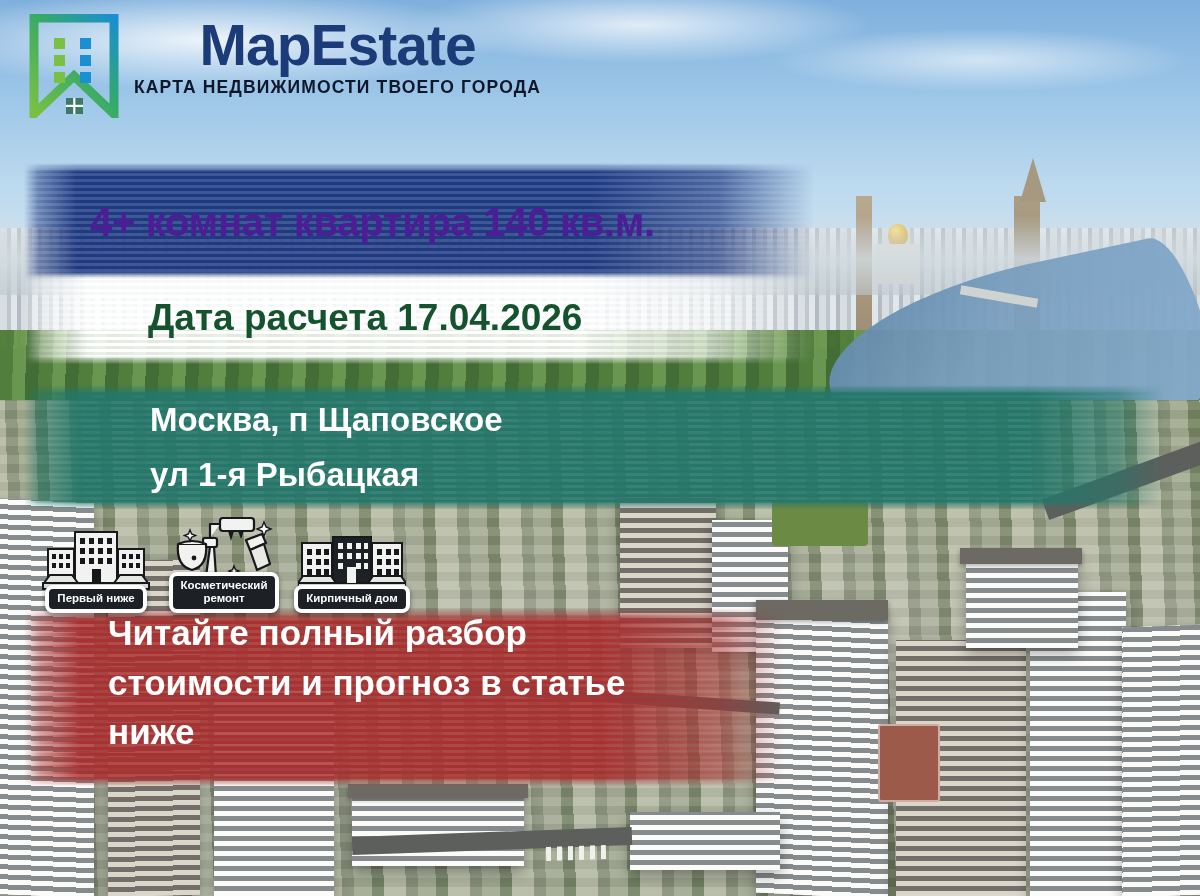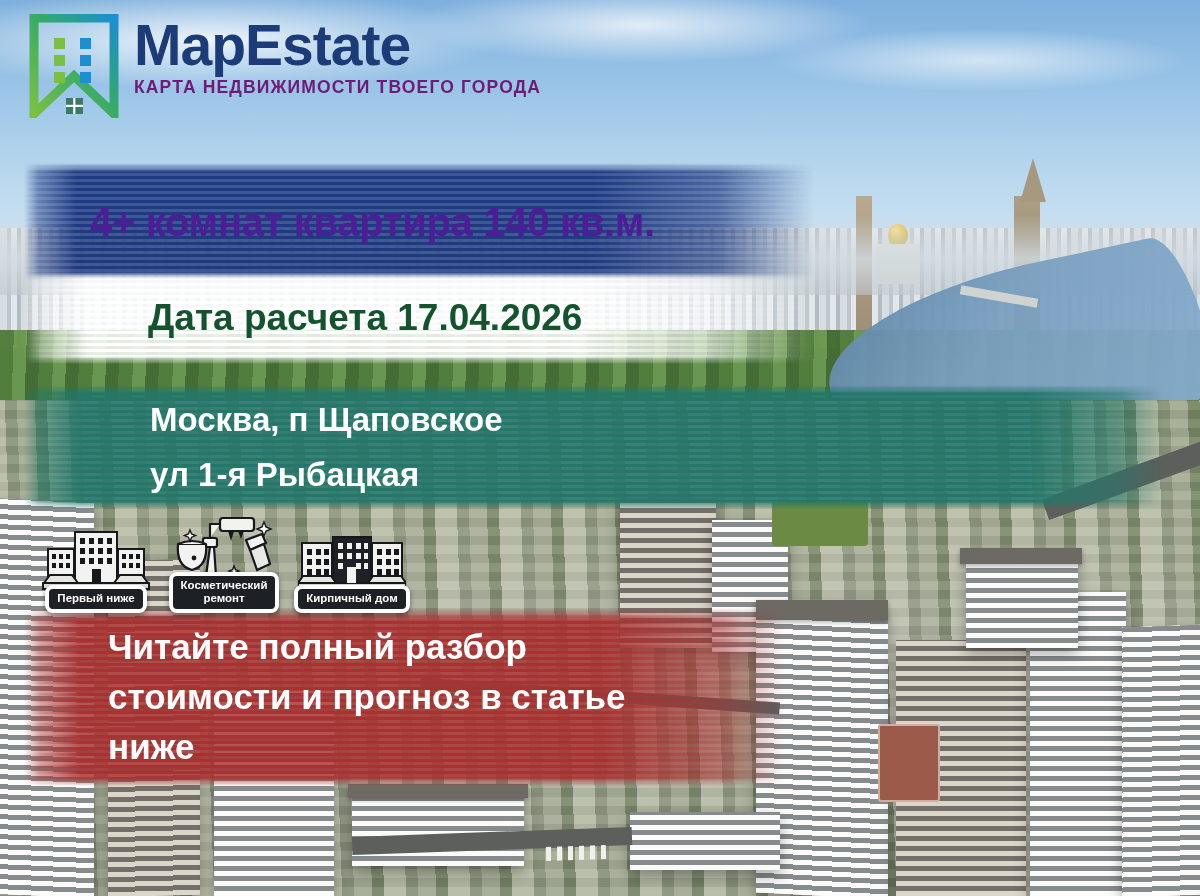--- a/index.html
+++ b/index.html
@@ -134,35 +134,36 @@
 
   
   .logo {
     position: absolute;
     left: 28px;
     top: 14px;
     display: flex;
     align-items: flex-start;
     gap: 14px;
     z-index: 20;
+    text-align: center;
   }
   .logo-mark { width: 92px; height: 104px; display: block; }
   .logo-text { padding-top: 4px; }
   .logo-name {
     font-size: 57px;
     line-height: 0.95;
     font-weight: 700;
     color: #1b3b79;
     letter-spacing: -1px;
     white-space: nowrap;
   }
   .logo-tag {
     font-size: 17.5px;
     font-weight: 700;
-    color: #701a75;
+    color: #0f172a;
     letter-spacing: 1.15px;
     margin-top: 5px;
     white-space: nowrap;
   }
 
   
   .banner {
     position: absolute;
     z-index: 15;
     display: flex;
@@ -266,21 +267,21 @@
     white-space: nowrap;
   }
   #banner-address .txt .line2 { margin-top: 22px; }
 
   
   #banner-cta {
     left: 24px;
     top: 608px;
     width: 760px;
     height: 178px;
-    justify-content: center;
+    justify-content: flex-start;
   }
   #banner-cta .paint {
     background: #a83232;
     -webkit-mask-image:
       repeating-linear-gradient(0deg, #000 0 3px, rgba(0,0,0,.84) 3px 6px),
       linear-gradient(90deg, rgba(0,0,0,0) 0px, rgba(0,0,0,.5) 16px, #000 56px, #000 76%, rgba(0,0,0,.6) 92%, rgba(0,0,0,0) 100%),
       linear-gradient(0deg, rgba(0,0,0,0) 0px, #000 9px, #000 93%, rgba(0,0,0,0) 100%);
     -webkit-mask-composite: source-in;
     mask-image:
       repeating-linear-gradient(0deg, #000 0 3px, rgba(0,0,0,.84) 3px 6px),

